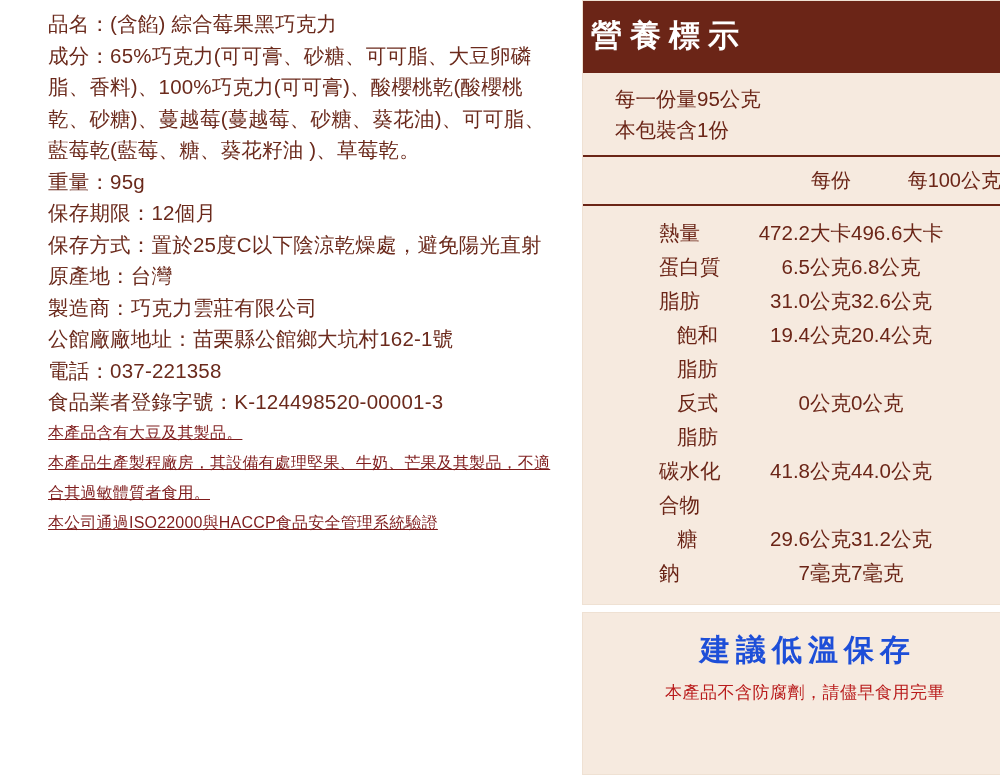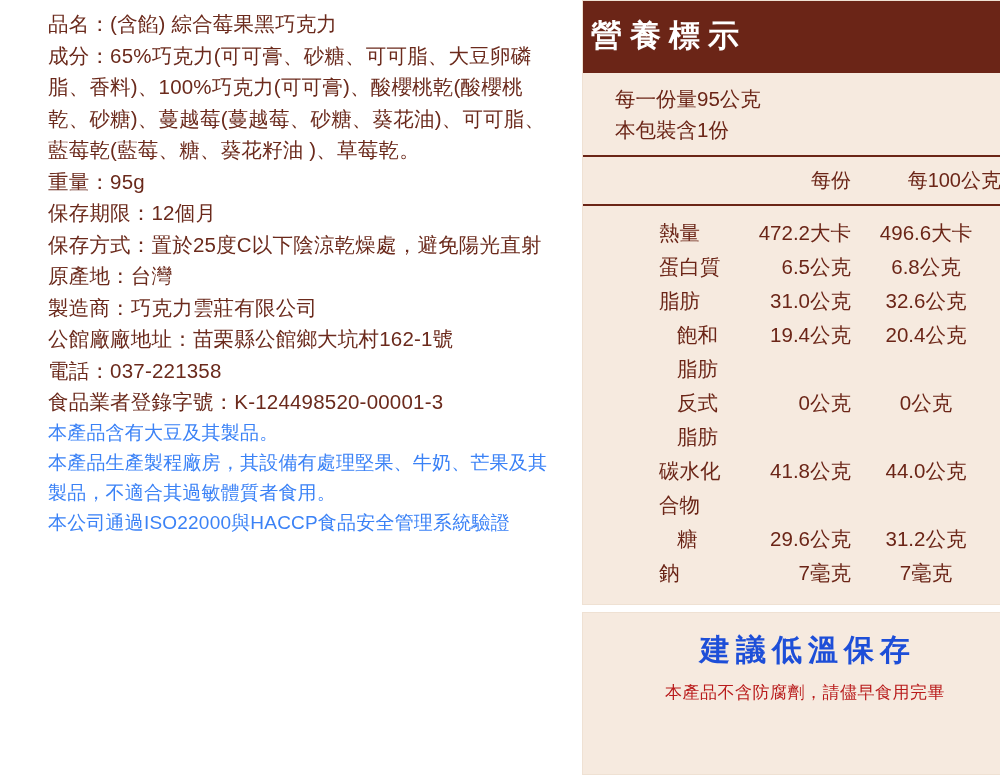--- a/index.html
+++ b/index.html
@@ -32,23 +32,24 @@
     color: #6b2a1c;
   }
   .left-panel .line {
     font-size: 20.5px;
     line-height: 31.5px;
     letter-spacing: 0.2px;
     white-space: normal;
     word-break: break-all;
   }
   .left-panel .warn {
-    font-size: 19px;
+    font-size: 16px;
     line-height: 30px;
-    color: #3b82f6;
+    color: #7f1d1d;
+    text-decoration: underline;
   }
 
   
   .divider {
     width: 6px;
     background: #ffffff;
   }
 
   
   .right-panel {
@@ -103,21 +104,21 @@
   .nrow {
     display: flex;
     font-size: 20.5px;
     line-height: 34px;
     color: #6b2517;
     margin-left: 44px;
   }
   .nrow .label-cell { flex: 1; }
   .nrow.indent .label-cell { padding-left: 18px; }
   .nrow .v1 { width: 120px; text-align: right; }
-  .nrow .v2 { width: 150px; text-align: center; }
+  .nrow .v2 { width: 150px; text-align: left; }
 
   .storage-card {
     background: #f6eadf;
     border: 1px solid #efe1d3;
     box-sizing: border-box;
     padding: 16px 10px 14px 10px;
     text-align: center;
     flex: 1;
   }
   .storage-title {

